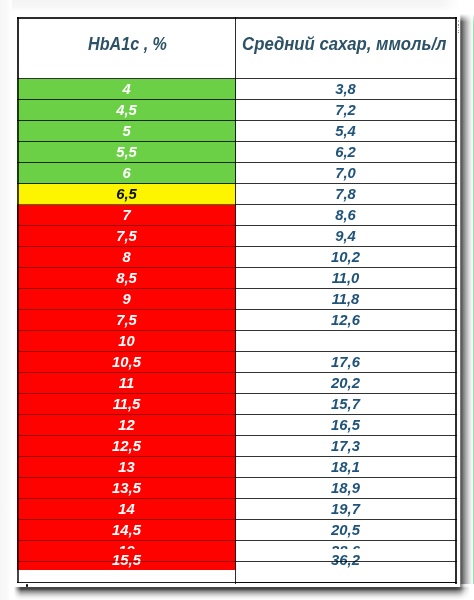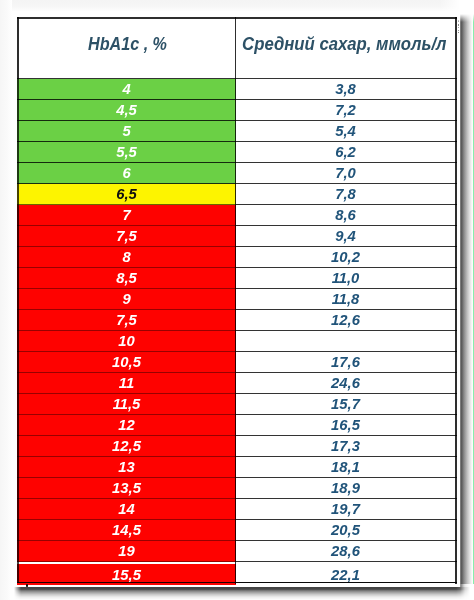--- a/index.html
+++ b/index.html
@@ -122,21 +122,21 @@
         </div>
         <div class="row" style="top: 313.5px;">
           <div class="cell a red">10</div>
         </div>
         <div class="row" style="top: 334.5px;">
           <div class="cell a red">10,5</div>
           <div class="cell b">17,6</div>
         </div>
         <div class="row" style="top: 355.5px;">
           <div class="cell a red">11</div>
-          <div class="cell b">24,6</div>
+          <div class="cell b">20,2</div>
         </div>
         <div class="row" style="top: 376.5px;">
           <div class="cell a red">11,5</div>
           <div class="cell b">15,7</div>
         </div>
         <div class="row" style="top: 397.5px;">
           <div class="cell a red">12</div>
           <div class="cell b">16,5</div>
         </div>
         <div class="row" style="top: 418.5px;">
@@ -156,23 +156,23 @@
           <div class="cell b">19,7</div>
         </div>
         <div class="row" style="top: 502.5px;">
           <div class="cell a red">14,5</div>
           <div class="cell b">20,5</div>
         </div>
         <div class="row" style="top: 523.5px;">
           <div class="cell a red">19</div>
           <div class="cell b">28,6</div>
         </div>
-        <div class="row" style="top: 547px;">
+        <div class="row" style="top: 532px;">
           <div class="cell a red">15,5</div>
-          <div class="cell b">22,1</div>
+          <div class="cell b">36,2</div>
         </div>
       </div>
     <div id="lines">
         <div class="gl" style="left: 0px; top: 0px; width: 440px; height: 1.6px; background: rgba(0, 0, 0, 0.82);"></div>
         <div class="gl" style="left: 218.5px; top: 564.9px; width: 221.5px; height: 1.6px; background: rgba(0, 0, 0, 0.82);"></div>
         <div class="gl" style="left: 0px; top: 564.9px; width: 218.5px; height: 1.5px; background: rgba(0, 0, 0, 0.7);"></div>
         <div class="gl" style="left: 0px; top: 0px; width: 1.6px; height: 61.5px; background: rgba(0, 0, 0, 0.82);"></div>
         <div class="gl" style="left: 0.25px; top: 61.5px; width: 1.5px; height: 504px; background: rgba(0, 0, 0, 0.72);"></div>
         <div class="gl" style="left: 438.4px; top: 0px; width: 1.6px; height: 566.5px; background: rgba(0, 0, 0, 0.82);"></div>
         <div class="gl" style="left: 217.7px; top: 0px; width: 1.6px; height: 566.5px; background: rgba(0, 0, 0, 0.82);"></div>

